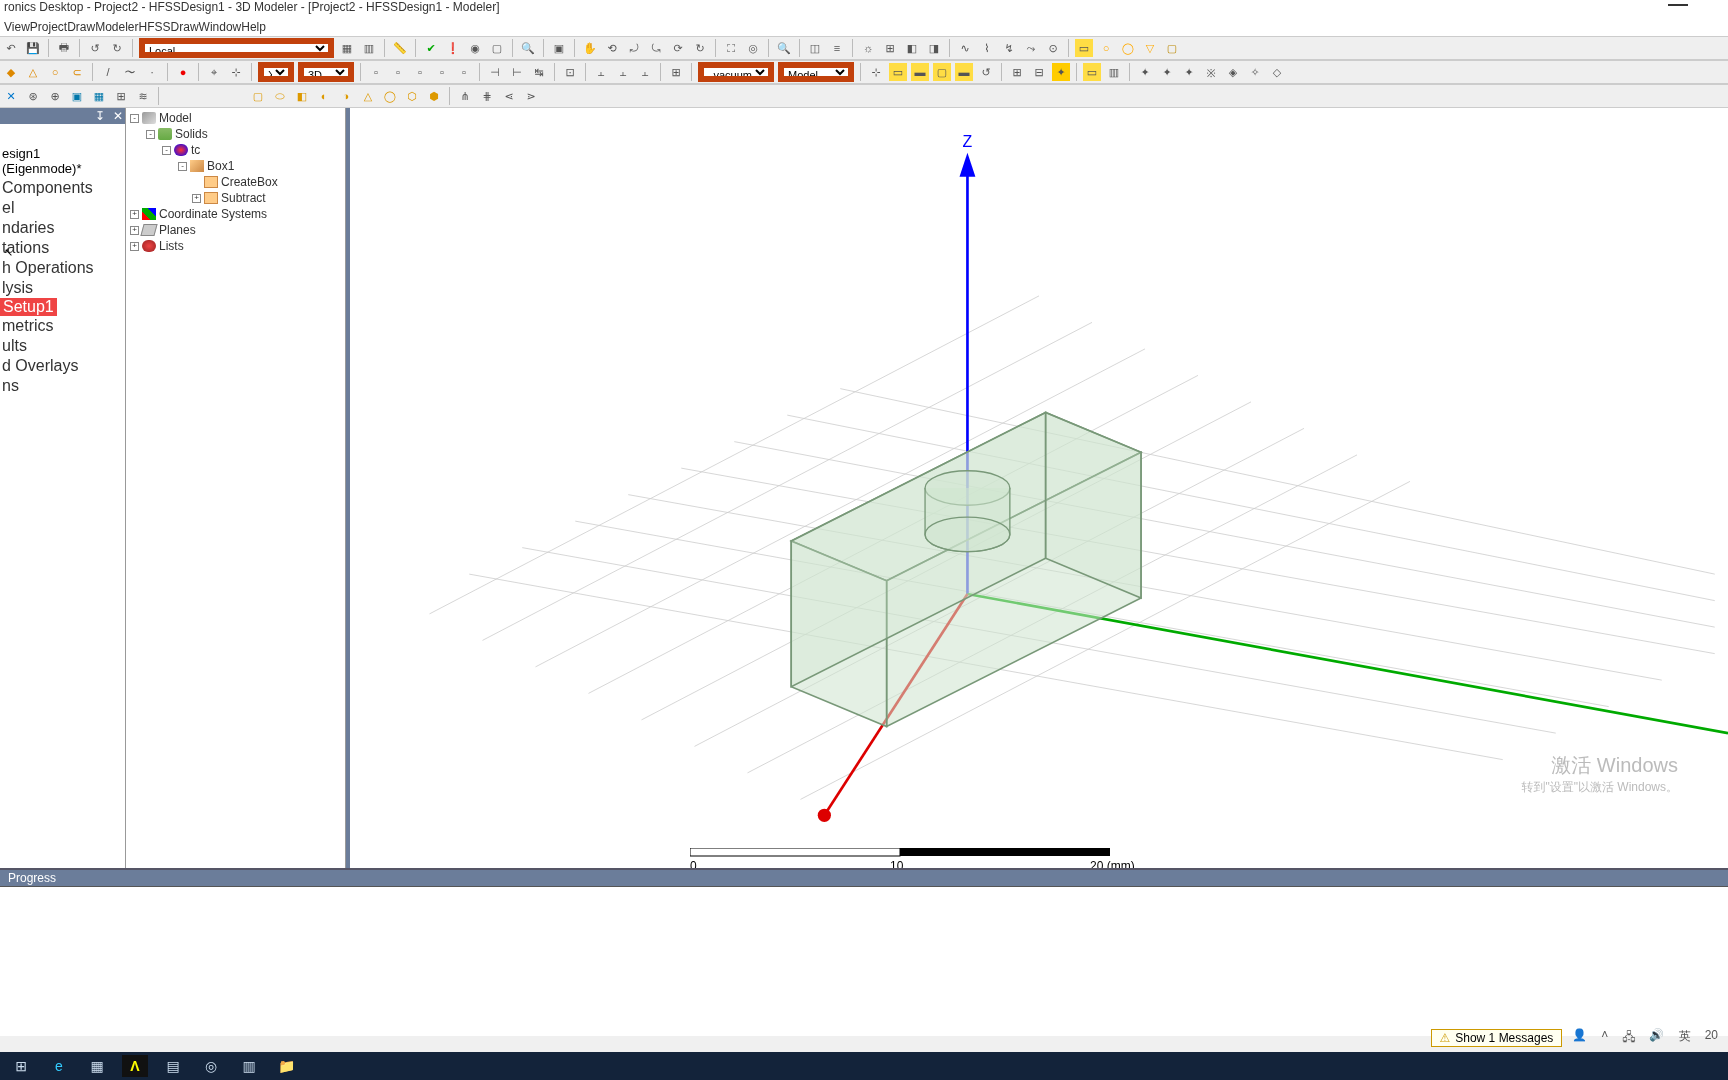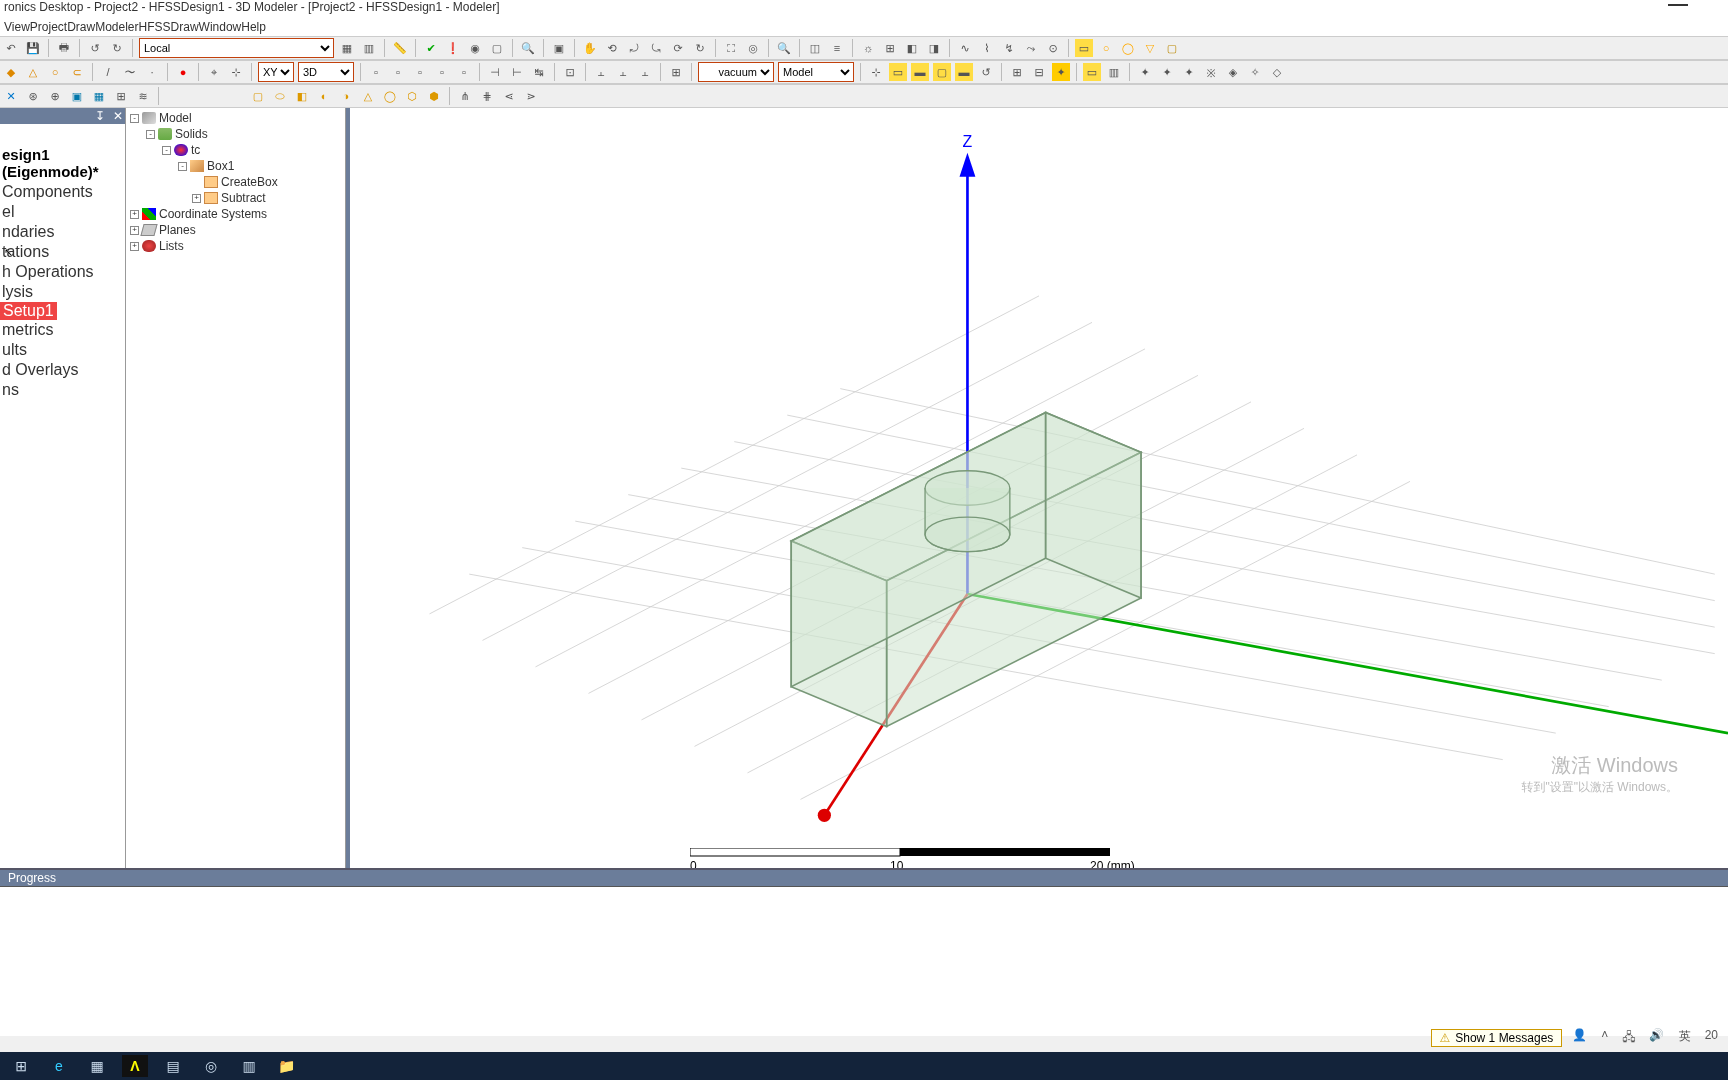--- a/index.html
+++ b/index.html
@@ -7,32 +7,32 @@
 
 .title-bar { height: 18px; background: #fff; padding-left: 4px; display: flex; align-items: flex-start; color: #333; }
 .min-btn { position: absolute; right: 40px; top: 4px; width: 20px; height: 2px; background: #333; }
 
 .menu-bar { height: 18px; background: #fff; padding-left: 4px; display: flex; align-items: center; color: #333; }
 .menu-bar span { cursor: default; }
 
 .toolbar { height: 24px; background: #efefef; border-top: 1px solid #ccc; border-bottom: 1px solid #ccc; display: flex; align-items: center; gap: 4px; padding-left: 2px; }
 .toolbar .btn { width: 18px; height: 18px; display: flex; align-items: center; justify-content: center; font-size: 11px; color: #555; border: 1px solid transparent; }
 .toolbar .sep { width: 1px; height: 18px; background: #bbb; margin: 0 2px; }
-.toolbar select { height: 20px; font-size: 11px; border: 1px solid #c2410c; background: #fff; }
+.toolbar select { height: 20px; font-size: 11px; border: 6px solid #c2410c; background: #fff; }
 .toolbar .cs-select { width: 195px; }
 .toolbar .xy-select { width: 36px; }
 .toolbar .d3-select { width: 56px; }
 .toolbar .mat-select { width: 76px; text-align: right; }
 .toolbar .mdl-select { width: 76px; }
 
 .content { display: flex; height: calc(100% - 18px - 18px - 72px - 14px - 170px - 28px); }
 
 .project-panel { width: 126px; background: #fff; border-right: 1px solid #999; position: relative; }
 .panel-header { height: 16px; background: #6b7d9a; display: flex; justify-content: flex-end; align-items: center; padding-right: 2px; gap: 8px; color: #fff; font-size: 10px; }
-.proj-root { padding: 4px 2px 2px 2px; font-weight: bold; font-size: 15px; }
+.proj-root { padding: 4px 2px 2px 2px; font-weight: normal; font-size: 13px; }
 .proj-item { padding: 1px 2px; font-size: 16px; color: #333; cursor: default; }
 .proj-item.sel { background: #ef4444; color: #fff; display: inline-block; padding: 0 3px; }
 .cursor-arrow { position: absolute; left: 4px; top: 138px; font-size: 11px; }
 
 .model-panel { width: 220px; background: #fff; border-right: 1px solid #999; padding-top: 2px; }
 .tree-row { display: flex; align-items: center; height: 16px; gap: 3px; padding-left: 4px; font-size: 11px; color: #333; cursor: default; }
 .tree-row .exp { width: 9px; height: 9px; border: 1px solid #888; display: flex; align-items: center; justify-content: center; font-size: 8px; line-height: 8px; background: #fff; }
 .tree-row .ic { width: 14px; height: 12px; display: inline-block; }
 .ic-model { background: linear-gradient(135deg,#999,#ddd); border-radius: 2px; }
 .ic-solids { background: linear-gradient(#8b6,#6a4); border-radius: 2px; }

